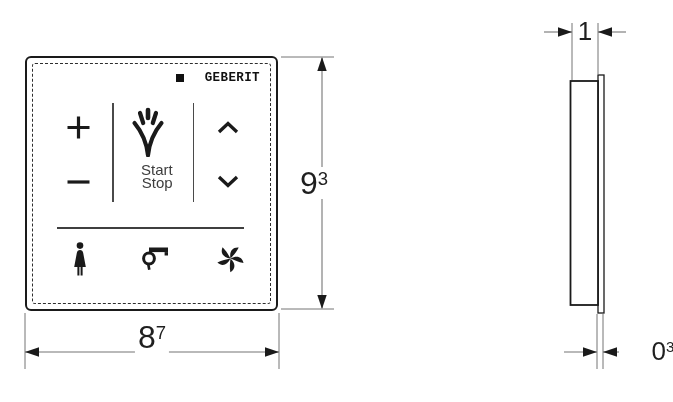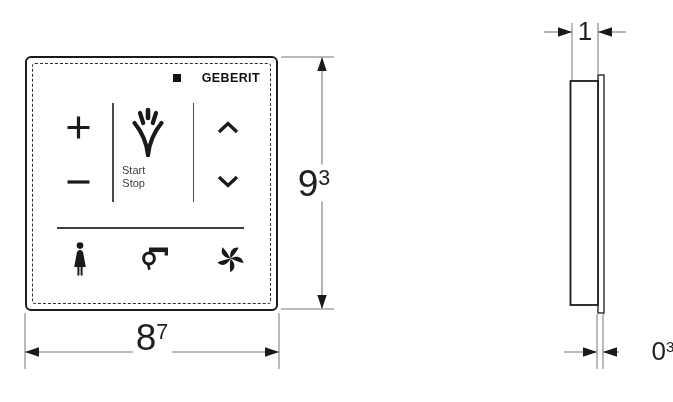--- a/index.html
+++ b/index.html
@@ -13,39 +13,39 @@
   
   .panel{
     position:absolute;left:25px;top:56px;width:249px;height:251px;
     border:2px solid #1a1a1a;border-radius:6px;background:#fff;
   }
   .dashed{
     position:absolute;left:5px;top:5px;right:5px;bottom:5px;
     border:1.5px dashed #2e2e2e;border-radius:3px;
   }
   .logo{
-    position:absolute;top:13px;right:16px;display:flex;align-items:center;gap:21px;
+    position:absolute;top:13px;right:16px;display:flex;align-items:center;gap:21px;font-family:Liberation Mono, monospace;
   }
   .logo-sq{width:8px;height:8px;background:#111;}
   .logo-tx{font-weight:700;font-size:12.5px;letter-spacing:.4px;color:#111;}
 
   .abs{position:absolute;}
   .vdiv{position:absolute;width:1.5px;background:#4a4a4a;}
   .hsep{position:absolute;height:1.5px;background:#3f3f3f;}
 
   .startstop{
-    position:absolute;left:95px;top:106px;
-    font-size:11px;line-height:12.5px;color:#3d3d3d;text-align:center;
+    position:absolute;left:114px;top:106px;
+    font-size:15px;line-height:12.5px;color:#3d3d3d;text-align:right;
   }
 
   
   .dimlabel{
     position:absolute;transform:translate(-50%,-50%);
     background:#fff;padding:0 3px;white-space:nowrap;
-    font-size:37px;color:#1f1f1f;line-height:1;z-index:5;
+    font-size:32px;color:#1f1f1f;line-height:1;z-index:5;
   }
   .dimlabel.small{font-size:26px;}
   .dimlabel .sup{font-size:.58em;vertical-align:.5em;}
 </style>
 </head>
 <body>
 
 <div class="canvas">
 
   <svg class="overlay" width="673" height="402" viewBox="0 0 673 402">

